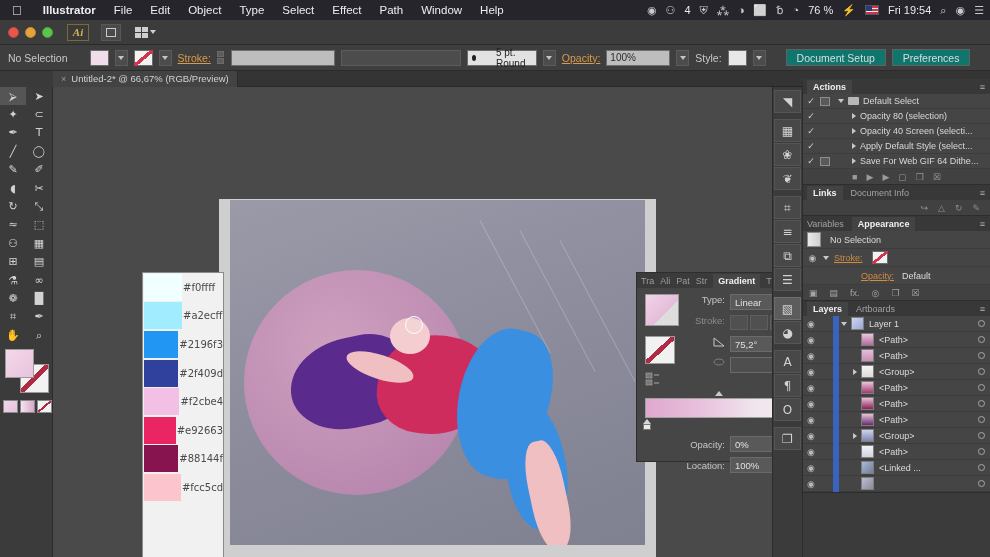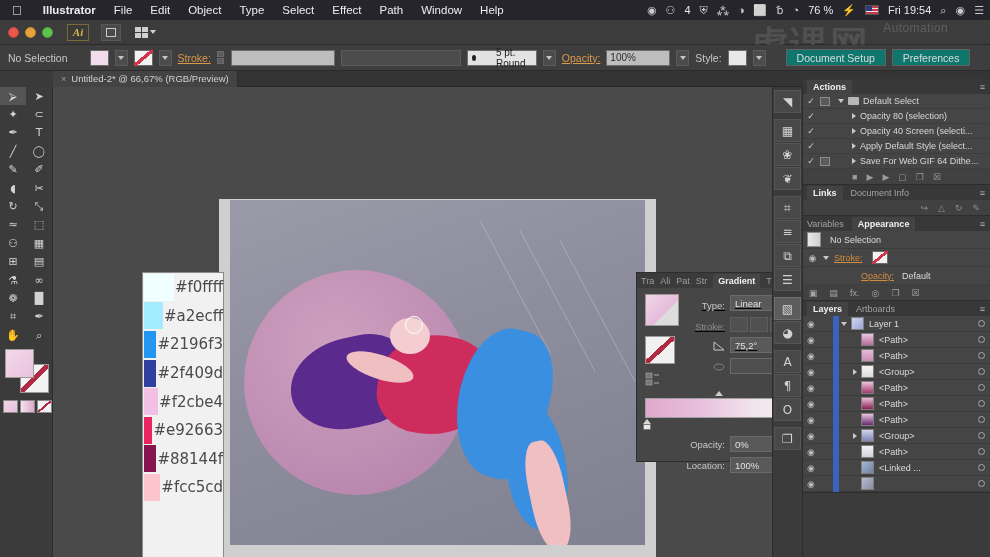--- a/index.html
+++ b/index.html
@@ -203,21 +203,21 @@
     border:1.5px solid #ffffff; border-radius:50%; background:rgba(255,255,255,.12);
   }
 
   
   .swatchpanel {
     position:absolute; left:89px; top:185px; width:82px; height:344px;
     background:#f1f1f1; border:1px solid #8a8a8a;
   }
   .sw-row { display:flex; align-items:center; height:28.6px; }
   .sw-chip { width:38px; height:27px; margin-left:1px; }
-  .sw-hex { font-size:15px; color:#4a4a4a; margin-left:1px; font-family:"DejaVu Sans", sans-serif; }
+  .sw-hex { font-size:10px; color:#4a4a4a; margin-left:1px; font-family:"DejaVu Sans", sans-serif; }
 
   
   .gradpanel {
     position:absolute; left:583px; top:185px; width:185px; height:190px;
     background:#464646; border:1px solid #2e2e2e;
   }
   .gp-tabs {
     height:15px; background:#3b3b3b; display:flex; align-items:center;
     font-size:9px; color:#9d9d9d; padding-left:4px; gap:6px;
   }
@@ -229,21 +229,21 @@
     border:1px solid #9a9a9a;
     background:linear-gradient(135deg,#f0d5e8,#e6bcd9 60%, #ddd 60%);
   }
   .gp-strokesw {
     position:absolute; left:8px; top:48px; width:30px;height:28px;
     border:1px solid #9a9a9a; background:#f1f1f1;
   }
   .gp-strokesw:after{content:"";position:absolute;inset:0;
     background:linear-gradient(to bottom right,transparent 44%,#b02a44 44%,#b02a44 56%,transparent 56%);}
   .gp-revsw { position:absolute; left:8px; top:84px; width:18px;height:16px; }
-  .gp-row { display:flex; align-items:flex-end; gap:5px; margin-left:50px; margin-bottom:4px; height:17px;text-decoration:underline; }
+  .gp-row { display:flex; align-items:flex-start; gap:5px; margin-left:50px; margin-bottom:4px; height:17px; }
   .gp-lab { font-size:9.5px; color:#c6c6c6; width:32px; text-align:right; }
   .gp-lab.dim { color:#8c8c8c; }
   .gp-select {
     flex:1; height:16px; background:#595959; border:1px solid #6a6a6a;
     display:flex;align-items:center; padding:0 4px; font-size:9.5px; color:#e0e0e0;
   }
   .gp-select .caret { margin-left:auto; border-top-color:#d0d0d0; }
   .gp-select.sm { width:60px; flex:none; }
   .gp-select.dis { background:#4e4e4e; color:#7e7e7e; }
   .capbtns { display:flex; gap:2px; }
@@ -373,24 +373,20 @@
       <span class="grid">
           <i></i>
           <i></i>
           <i></i>
           <i></i>
         </span>
       <span class="caret"></span>
     </div>
   </div>
 
-  <div class="watermark">
-    <div class="wm-logo">虎课网</div>
-    <div class="wm-text">Automation</div>
-  </div>
 
   <div class="controlbar">
     <span class="cb-label">No Selection</span>
     <span style="width:10px"></span>
     <span class="swatchbox"></span>
     <span class="mini-dd">
         <i class="caret"></i>
       </span>
     <span class="swatchbox none"></span>
     <span class="mini-dd">

